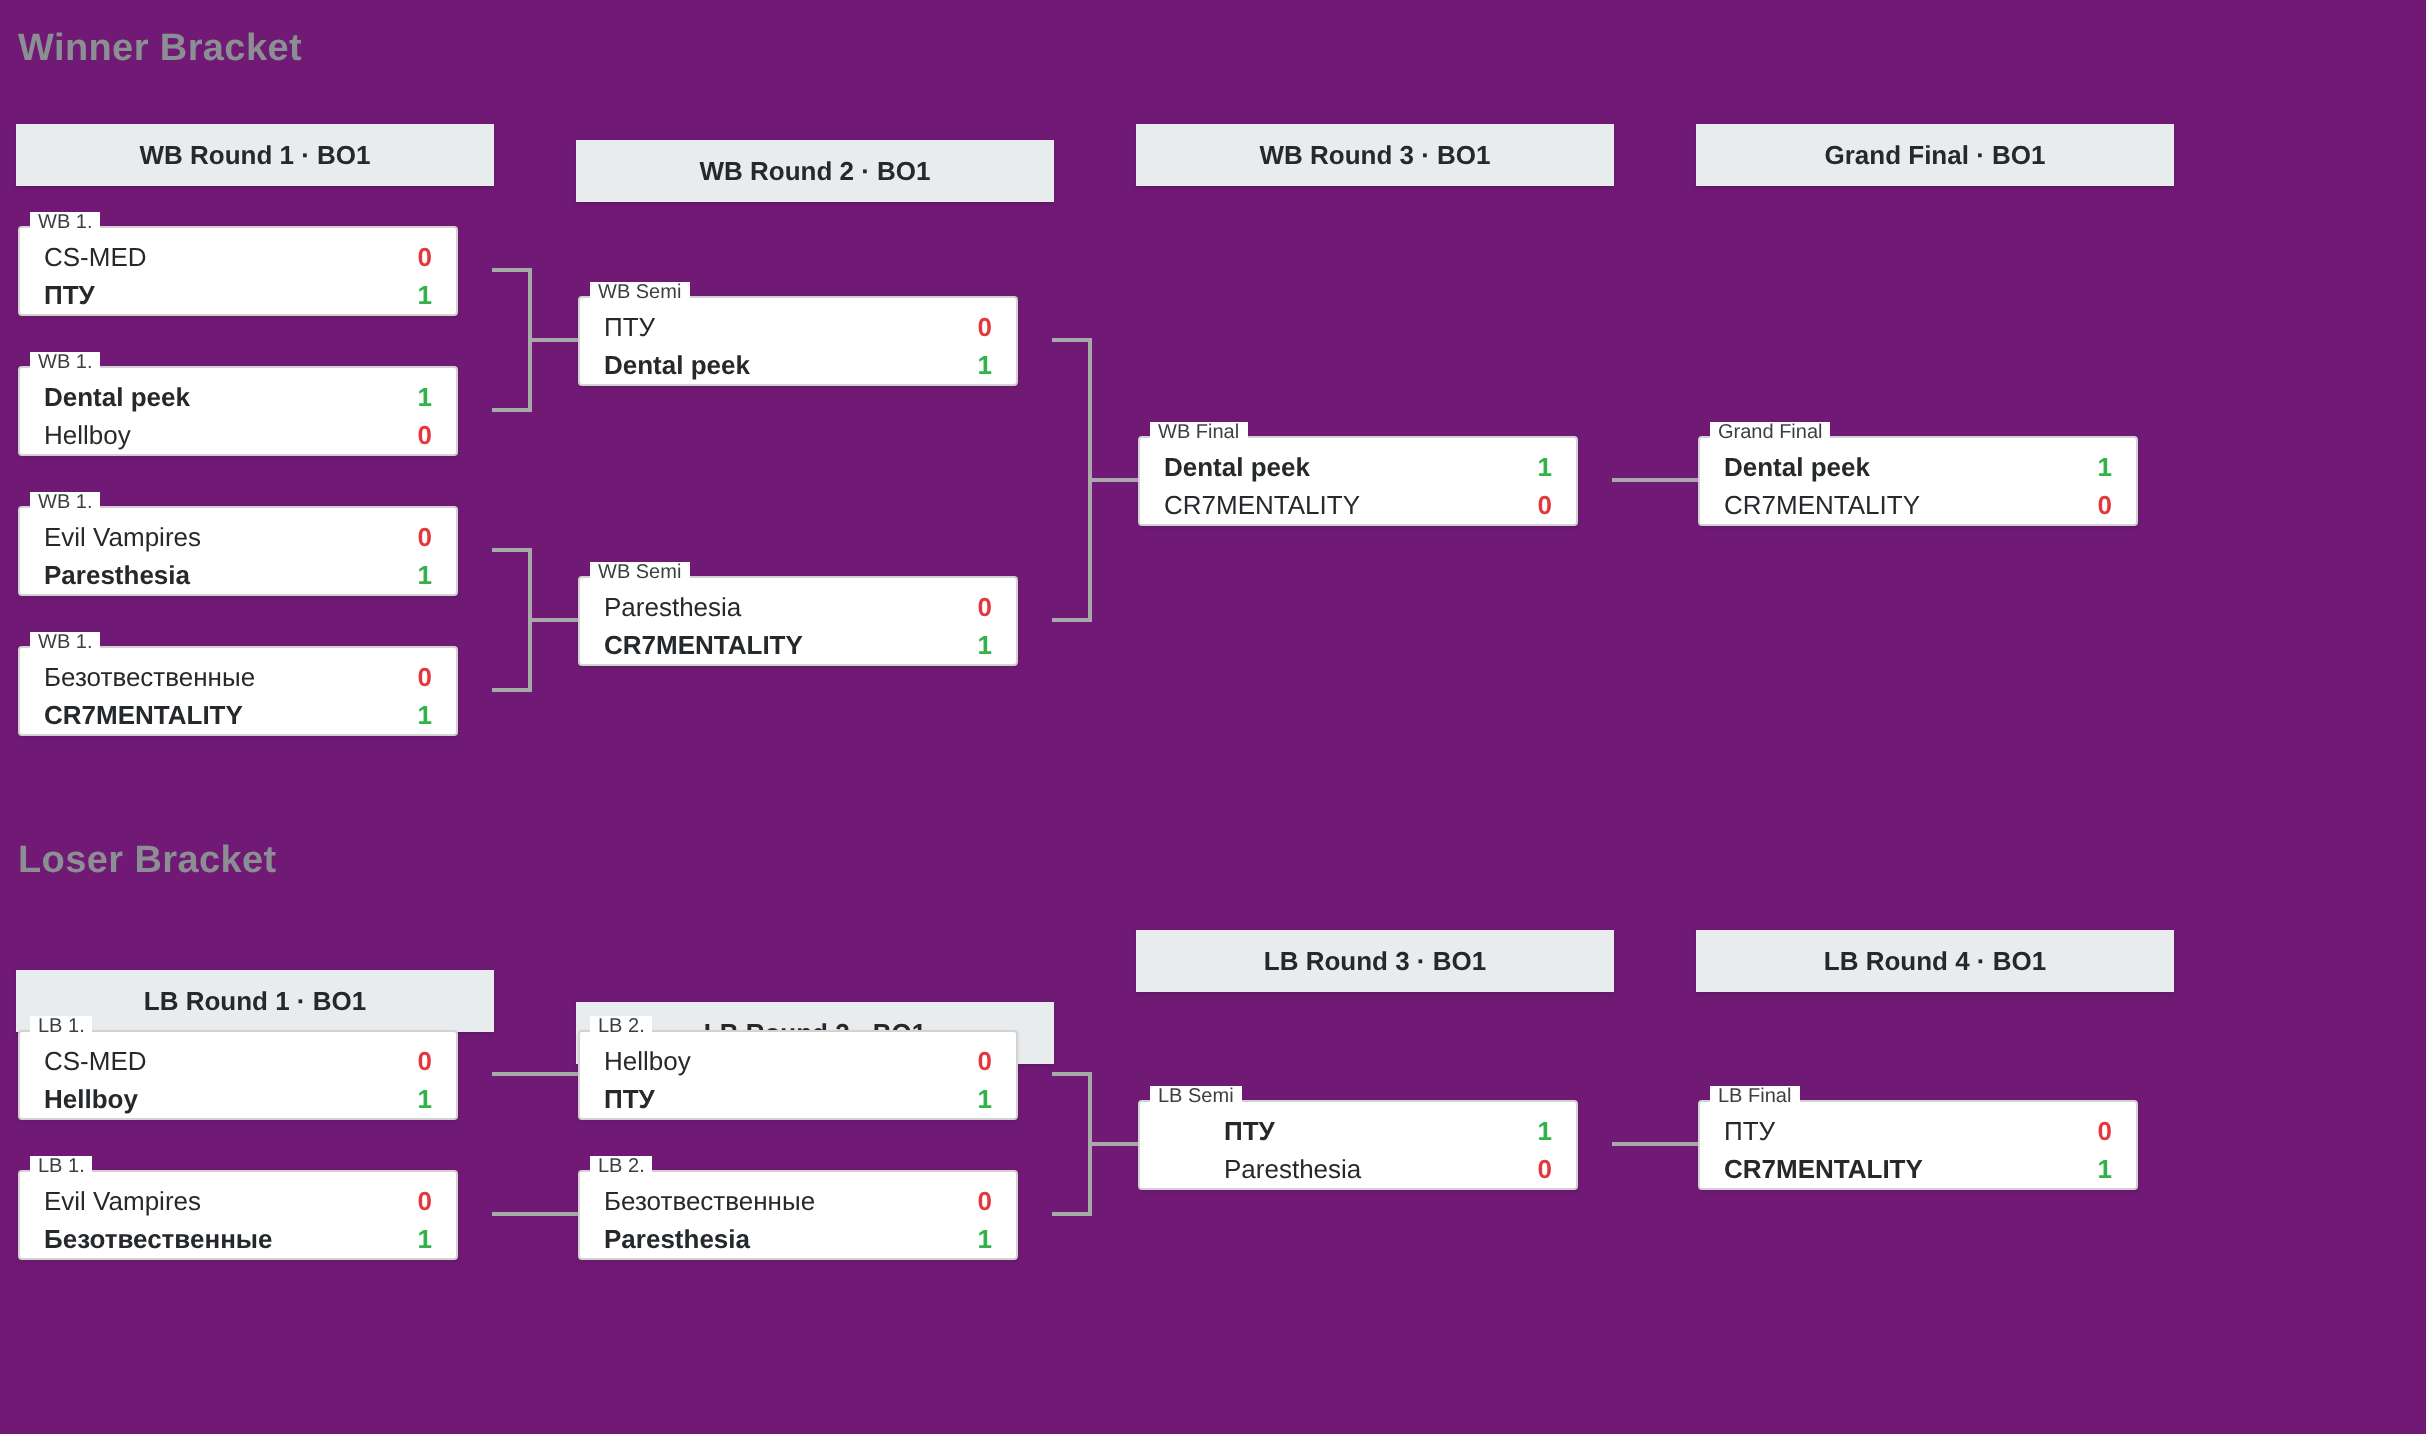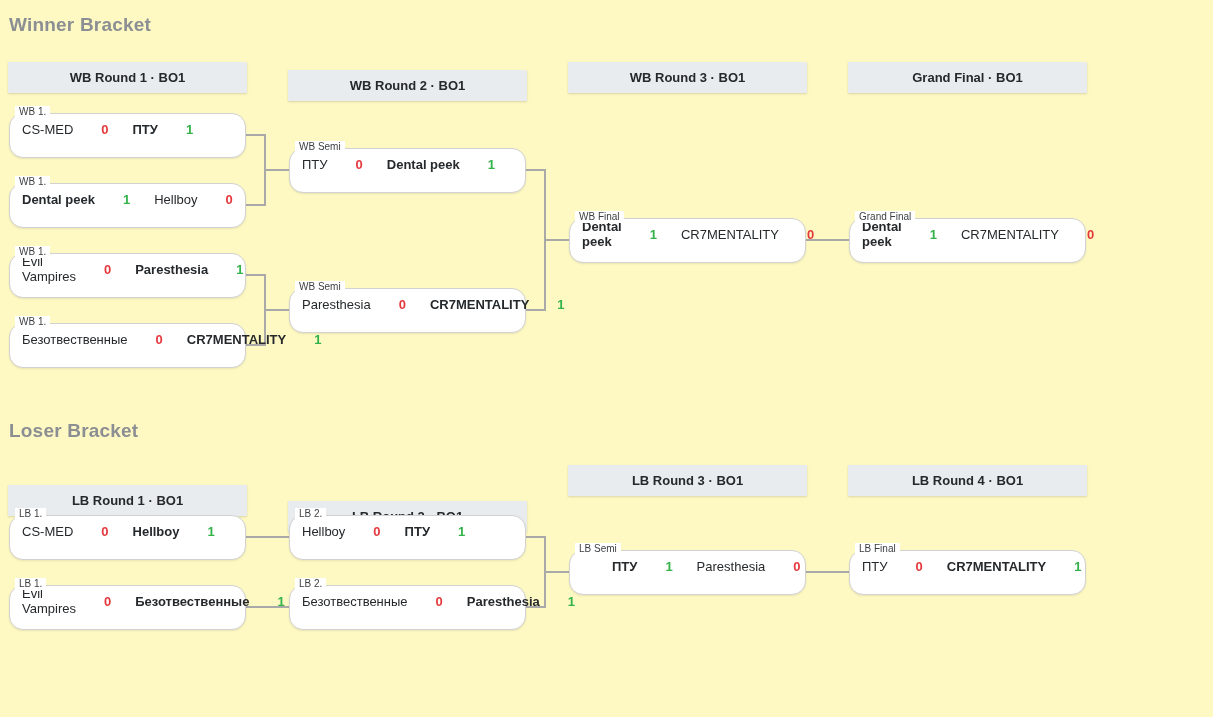--- a/index.html
+++ b/index.html
@@ -1,50 +1,50 @@
 <!DOCTYPE html>
 <html style="--win: #33b249; --loss: #e5383d; --header-bg: #e9ecef; --connector: #a9a9a9;"><head>
 <meta charset="utf-8">
 <style>
   * { margin:0; padding:0; box-sizing:border-box; }
   html, body { background:#ffffff; }
   #canvas {
-    position:relative; width:1213px; height:717px; background:#fef9c3;
+    position:relative; width:1213px; height:717px; background:#701a75;
     font-family:"Liberation Sans","DejaVu Sans",sans-serif; overflow:hidden;
     color:#26292c;
   }
   .bracket-section { position:absolute; inset:0; pointer-events:none; }
   .bracket-section * { pointer-events:auto; }
   .section-title {
     position:absolute; left:9px; font-size:19px; font-weight:600;
     color:#8b8e92; letter-spacing:0.2px; line-height:1.2;
   }
   .title-winner { top:14px; }
   .title-loser  { top:420px; }
   .round-header {
     position:absolute; width:239px; height:31px;
     background:var(--header-bg,#e9ecef); color:#26292c;
     font-size:13px; font-weight:600;
     display:flex; align-items:center; justify-content:center;
     box-shadow:0 1px 2px rgba(0,0,0,0.15);
   }
   .match-card {
-    position:absolute; width:237px; height:45px; background:#ffffff;
-    border:1px solid #d2d2d2; border-radius:14px;
+    position:absolute; width:220px; height:45px; background:#ffffff;
+    border:1px solid #d2d2d2; border-radius:2px;
     box-shadow:0 1px 2px rgba(0,0,0,0.09);
-    display:flex; flex-direction:row; padding-top:5px;
+    display:flex; flex-direction:column; padding-top:5px;
     cursor:pointer;
   }
   .match-label {
     position:absolute; top:-8px; left:5px; background:#ffffff;
     padding:0 4px; font-size:10px; line-height:12px; color:#3c3f42;
     white-space:nowrap;
   }
   .team-row {
-    display:flex; justify-content:flex-end; align-items:center;
+    display:flex; justify-content:space-between; align-items:center;
     height:20px; padding:0 12px; font-size:13px;gap:28px;
   }
   .team-name { color:#26292c; font-weight:400; }
   .team-name.win { font-weight:700; }
   .team-score { font-weight:700; }
   .team-score.win  { color:var(--win,#33b249); }
   .team-score.loss { color:var(--loss,#e5383d); }
   .connector { position:absolute; background:var(--connector,#a9a9a9); }
 </style>
 </head>

